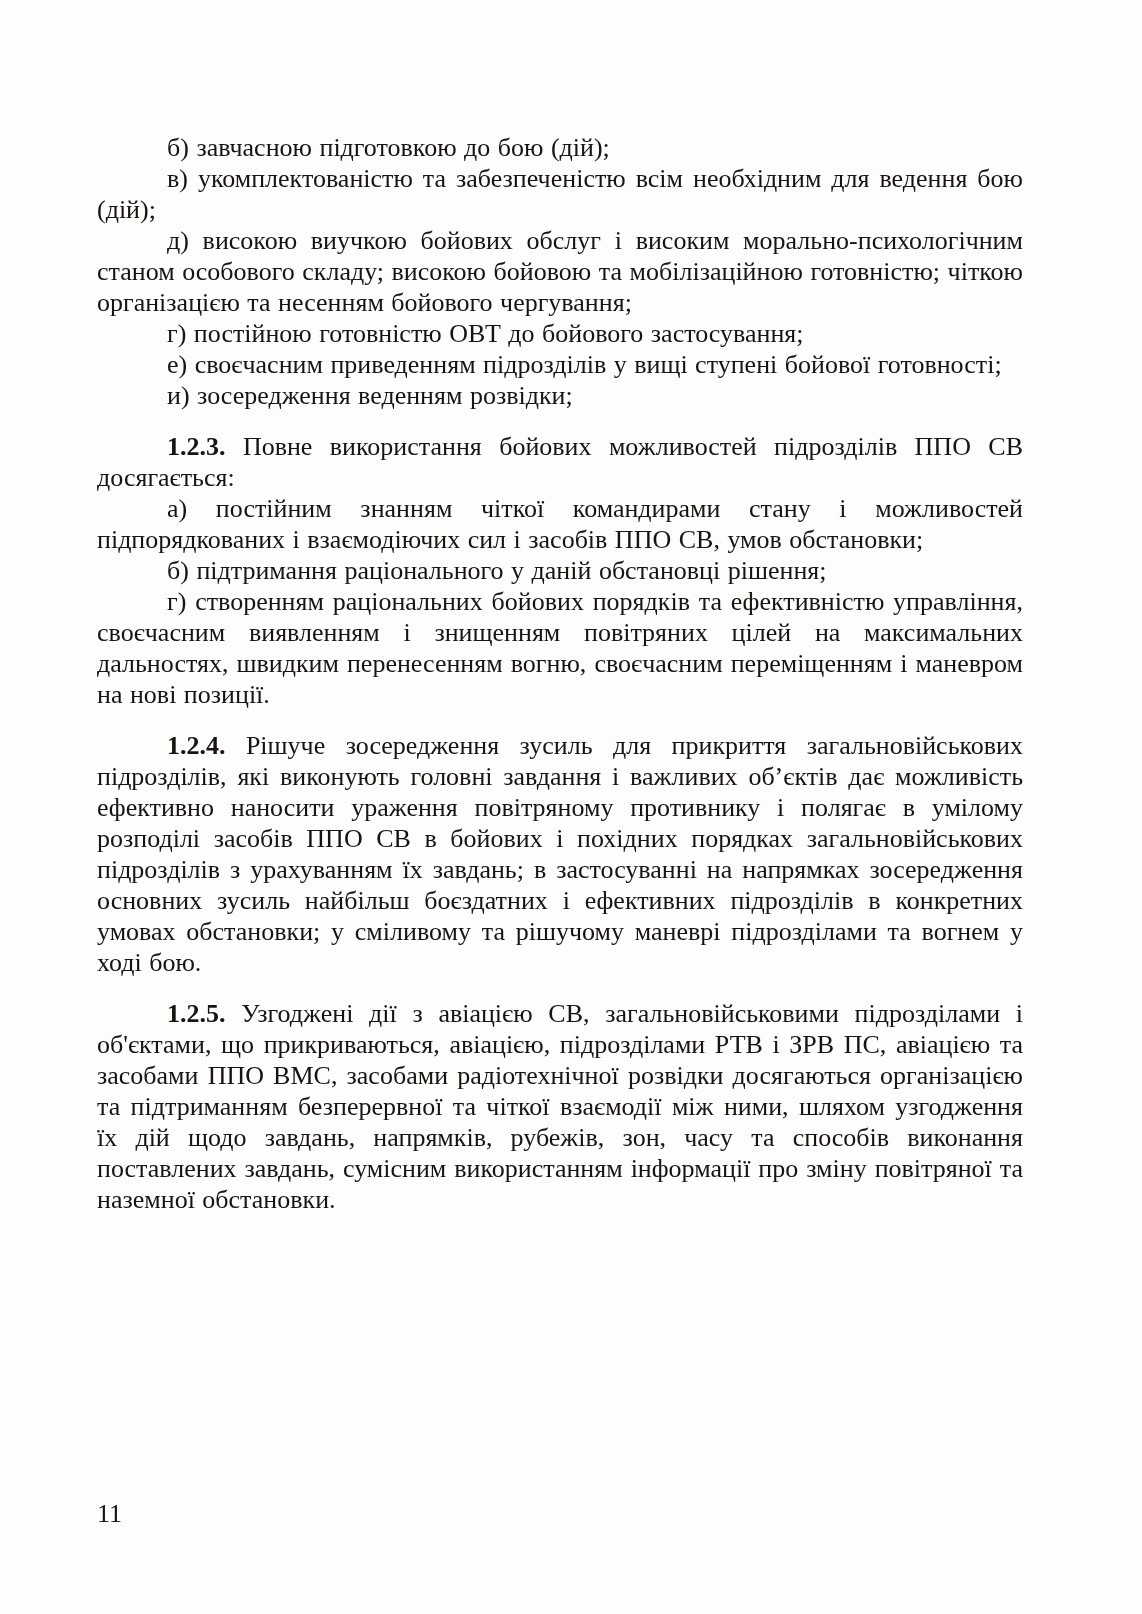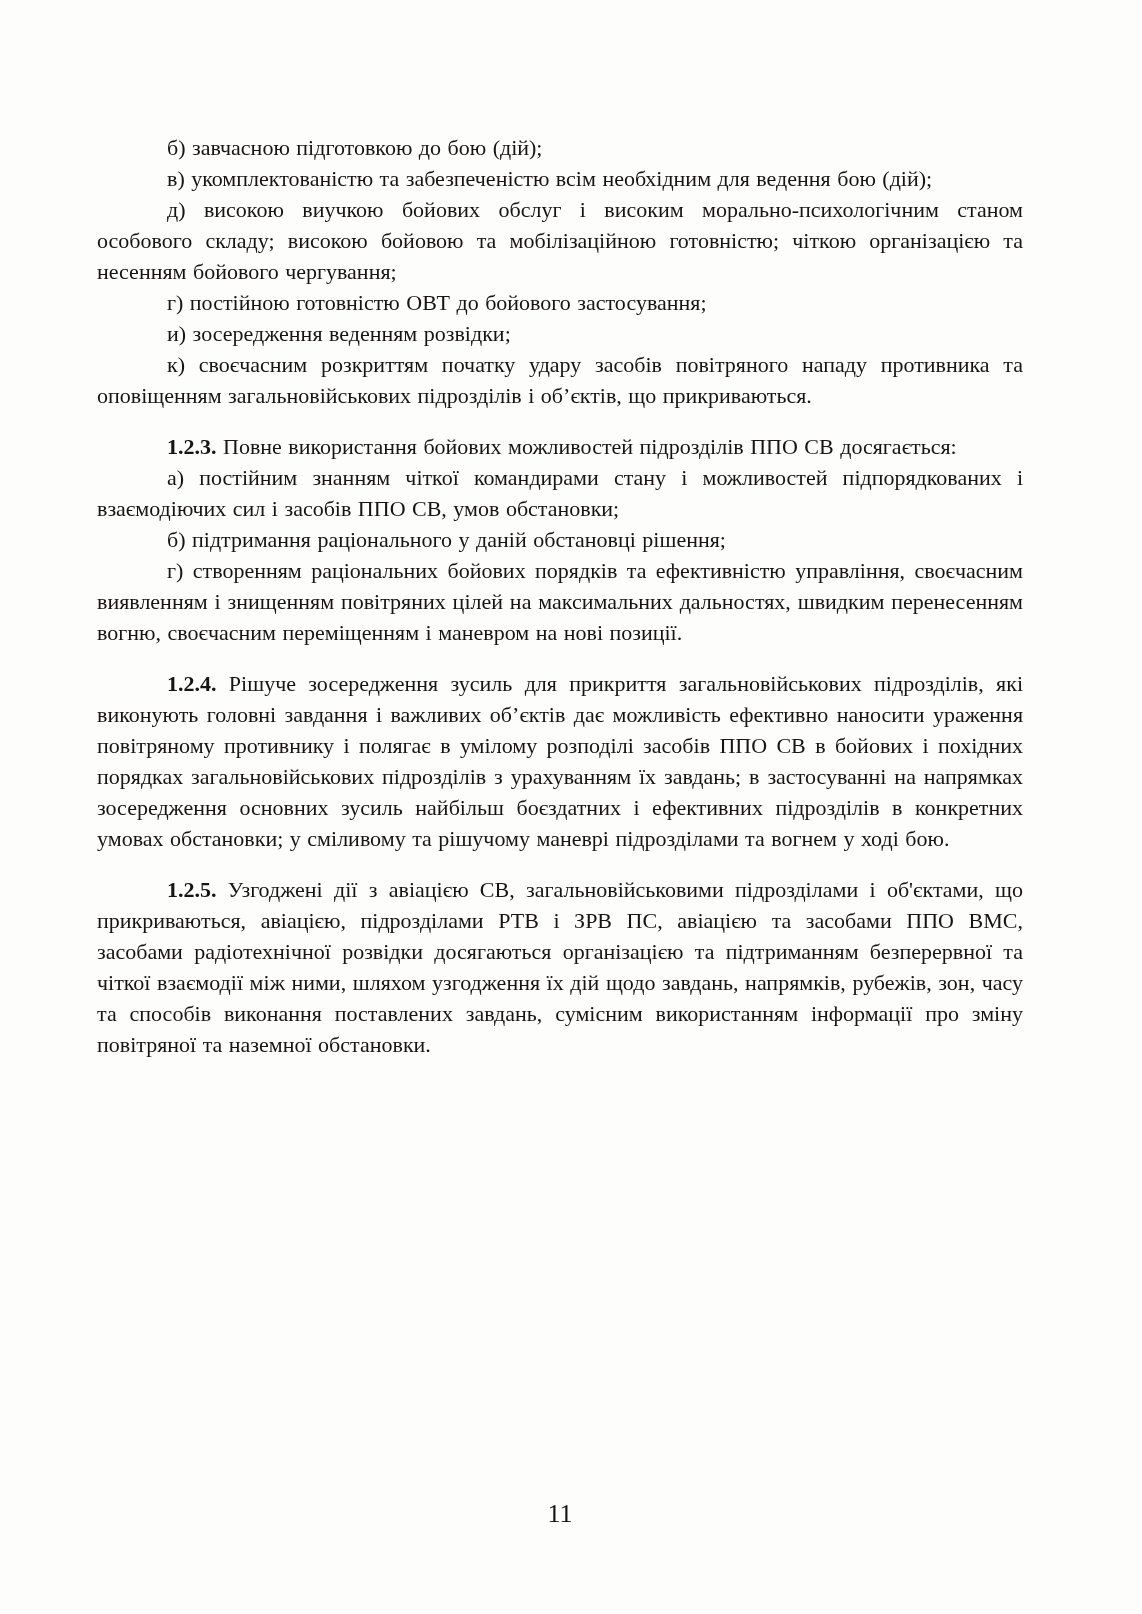--- a/index.html
+++ b/index.html
@@ -15,66 +15,66 @@
     background-color: #fdfdfc;
     overflow: hidden;
     font-family: "Liberation Serif", "DejaVu Serif", serif;
     color: #171411;
   }
   .content {
     position: absolute;
     left: 97px;
     top: 132px;
     width: 926px;
-    font-size: 22px;
+    font-size: 26px;
     line-height: 31px;
     text-align: justify;
     word-spacing: 1px;
   }
   .para {
     margin: 0;
     padding: 0;
     text-indent: 70px;
   }
   .para.gap {
     margin-top: 20px;
   }
   .lead {
     font-weight: bold;
   }
   .pagenum {
     position: absolute;
     top: 1498px;
     left: 97px;
     width: 926px;
-    text-align: center;
+    text-align: left;
     font-size: 26px;
     line-height: 31px;
     color: #171411;
   }
 </style>
 </head>
 <body>
 
 <div class="page">
   <div class="content">
 
     <p class="para"><b class="lead"></b><span>б) завчасною підготовкою до бою (дій);</span></p>
 
     <p class="para"><b class="lead"></b><span>в) укомплектованістю та забезпеченістю всім необхідним для ведення бою (дій);</span></p>
 
     <p class="para"><b class="lead"></b><span>д) високою виучкою бойових обслуг і високим морально-психологічним станом особового складу; високою бойовою та мобілізаційною готовністю; чіткою організацією та несенням бойового чергування;</span></p>
 
     <p class="para"><b class="lead"></b><span>г) постійною готовністю ОВТ до бойового застосування;</span></p>
 
+    <p class="para"><b class="lead"></b><span>е) своєчасним приведенням підрозділів у вищі ступені бойової готовності;</span></p>
 
 
     <p class="para"><b class="lead"></b><span>и) зосередження веденням розвідки;</span></p>
 
-    <p class="para"><b class="lead"></b><span>к) своєчасним розкриттям початку удару засобів повітряного нападу противника та оповіщенням загальновійськових підрозділів і об’єктів, що прикриваються.</span></p>
 
     <p class="para gap"><b class="lead">1.2.3.</b><span> Повне використання бойових можливостей підрозділів ППО СВ досягається:</span></p>
 
     <p class="para"><b class="lead"></b><span>а) постійним знанням чіткої командирами стану і можливостей підпорядкованих і взаємодіючих сил і засобів ППО СВ, умов обстановки;</span></p>
 
     <p class="para"><b class="lead"></b><span>б) підтримання раціонального у даній обстановці рішення;</span></p>
 
 
     <p class="para"><b class="lead"></b><span>г) створенням раціональних бойових порядків та ефективністю управління, своєчасним виявленням і знищенням повітряних цілей на максимальних дальностях, швидким перенесенням вогню, своєчасним переміщенням і маневром на нові позиції.</span></p>
 

